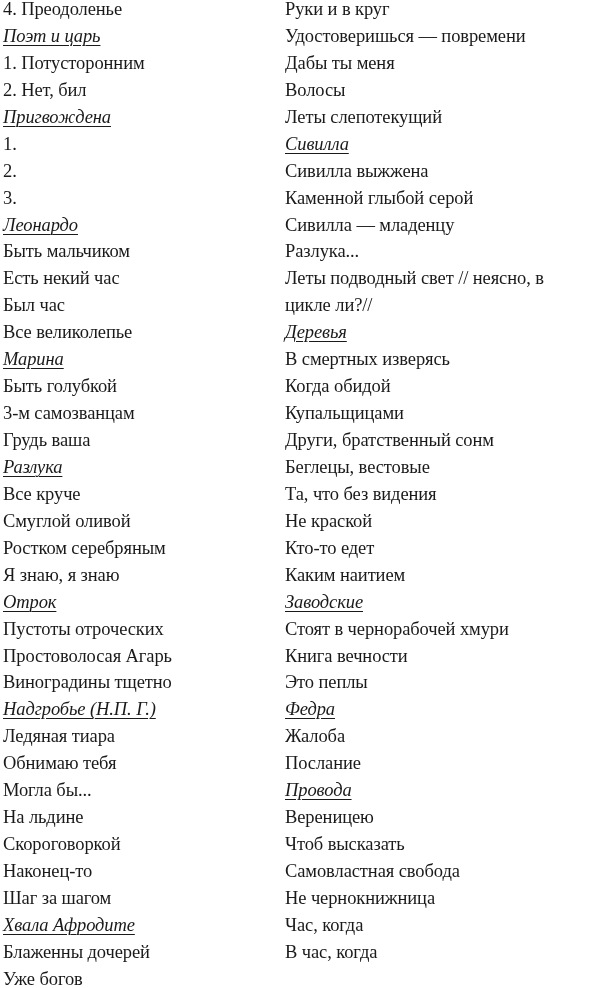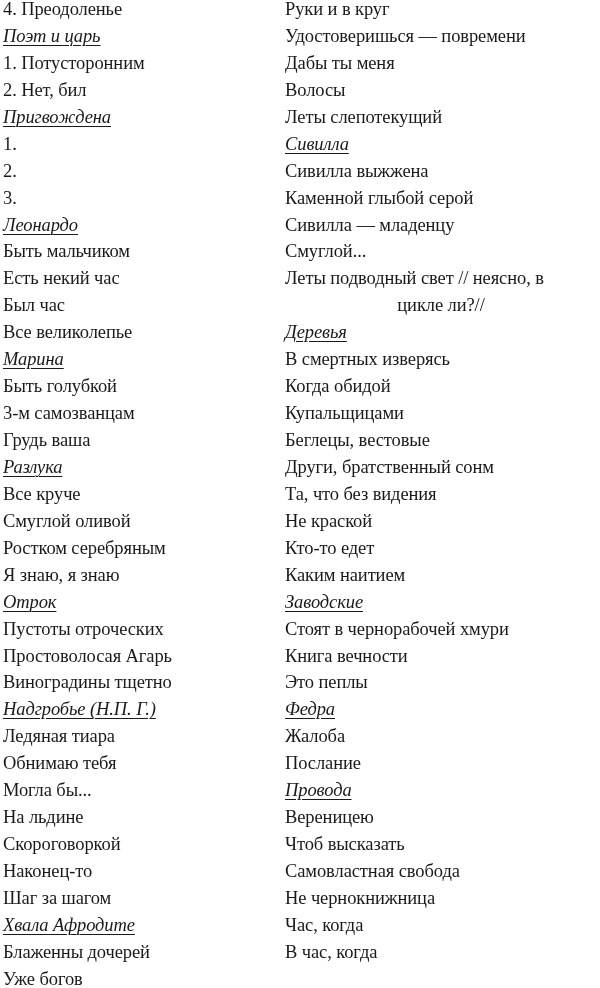--- a/index.html
+++ b/index.html
@@ -17,21 +17,21 @@
     .line {
       height: 26.95px; line-height: 26.95px;
       font-family: "Liberation Serif", "DejaVu Serif", serif;
       font-size: 18.5px; white-space: nowrap;
       letter-spacing: -0.1px;
     }
     .line.heading {
       font-style: italic; text-decoration: underline;
       text-decoration-thickness: 1px; text-underline-offset: 3px;
     }
-    .line.cont { text-align: center; padding-right: 0; }
+    .line.cont { text-align: left; padding-right: 0; }
   </style>
 </head>
 <body>
 
 <div class="page">
   <ul class="col left" id="col-left">
       <li class="line">4. Преодоленье</li>
       <li class="line heading">Поэт и царь</li>
       <li class="line">1. Потусторонним</li>
       <li class="line">2. Нет, бил</li>
@@ -72,29 +72,29 @@
   <ul class="col right" id="col-right">
       <li class="line">Руки и в круг</li>
       <li class="line">Удостоверишься — повремени</li>
       <li class="line">Дабы ты меня</li>
       <li class="line">Волосы</li>
       <li class="line">Леты слепотекущий</li>
       <li class="line heading">Сивилла</li>
       <li class="line">Сивилла выжжена</li>
       <li class="line">Каменной глыбой серой</li>
       <li class="line">Сивилла — младенцу</li>
-      <li class="line">Смуглой...</li>
+      <li class="line">Разлука...</li>
       <li class="line">Леты подводный свет // неясно, в</li>
       <li class="line cont">цикле ли?//</li>
       <li class="line heading">Деревья</li>
       <li class="line">В смертных изверясь</li>
       <li class="line">Когда обидой</li>
       <li class="line">Купальщицами</li>
+      <li class="line">Други, братственный сонм</li>
       <li class="line">Беглецы, вестовые</li>
-      <li class="line">Други, братственный сонм</li>
       <li class="line">Та, что без видения</li>
       <li class="line">Не краской</li>
       <li class="line">Кто-то едет</li>
       <li class="line">Каким наитием</li>
       <li class="line heading">Заводские</li>
       <li class="line">Стоят в чернорабочей хмури</li>
       <li class="line">Книга вечности</li>
       <li class="line">Это пеплы</li>
       <li class="line heading">Федра</li>
       <li class="line">Жалоба</li>

